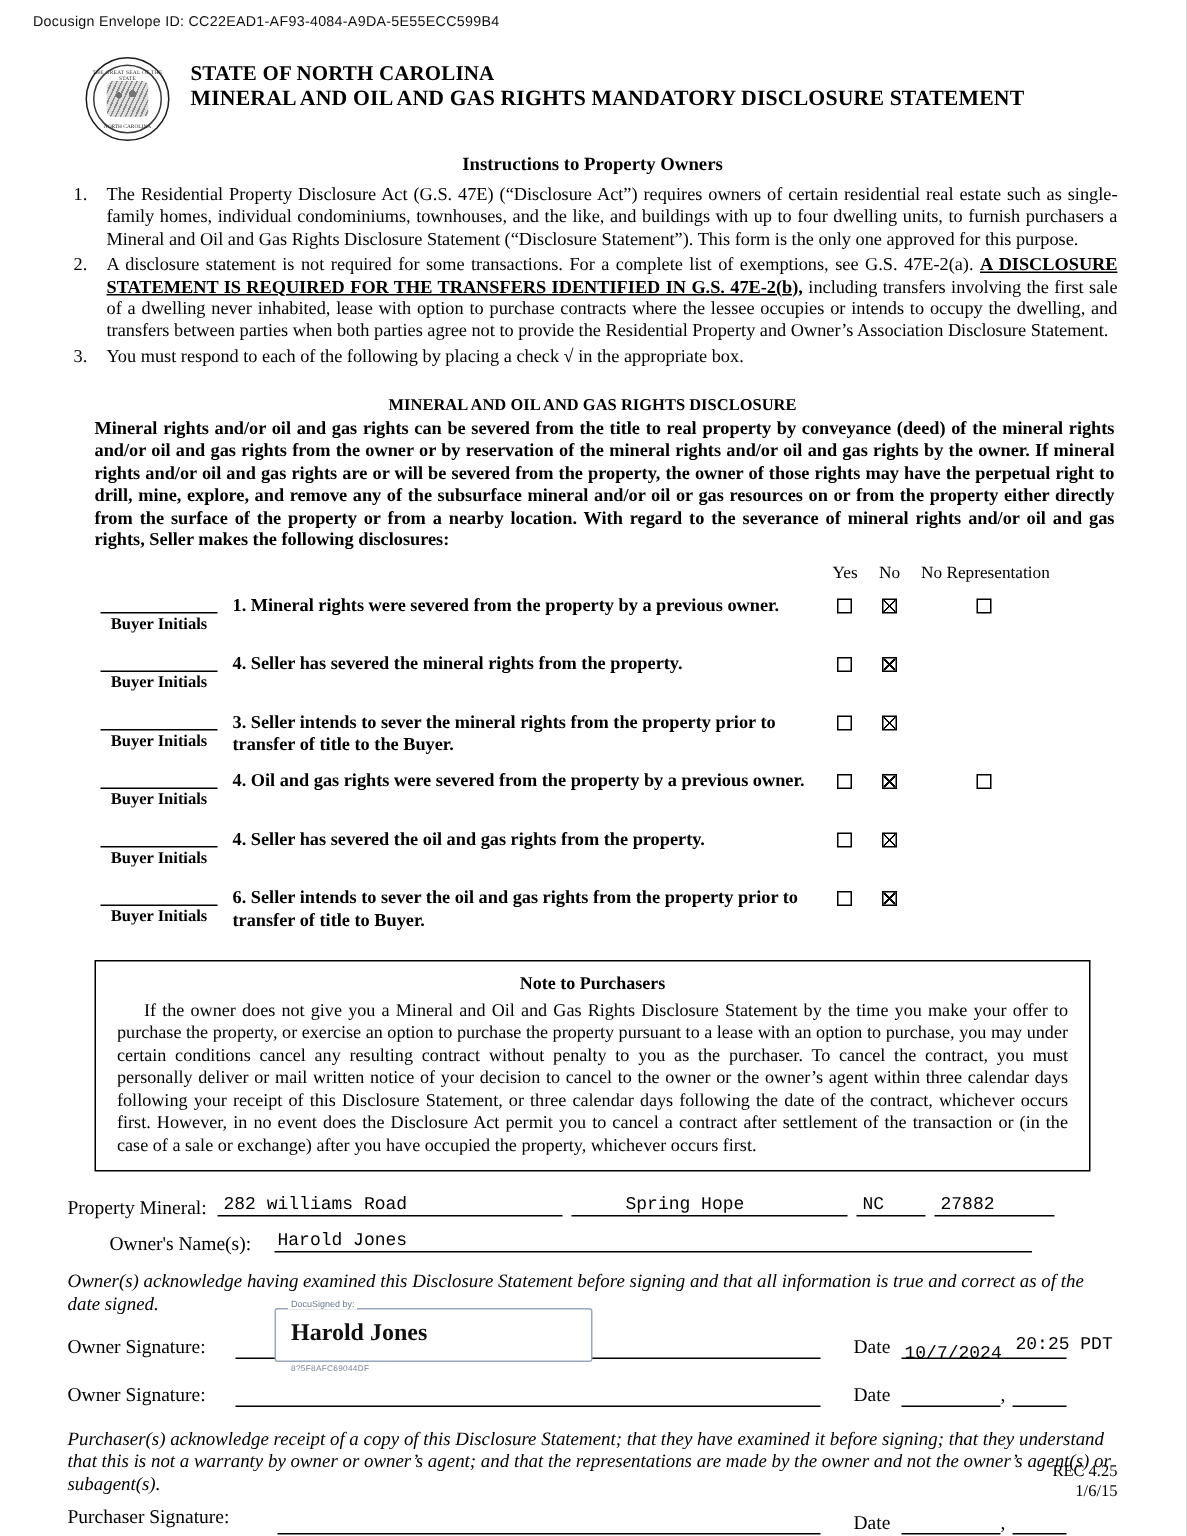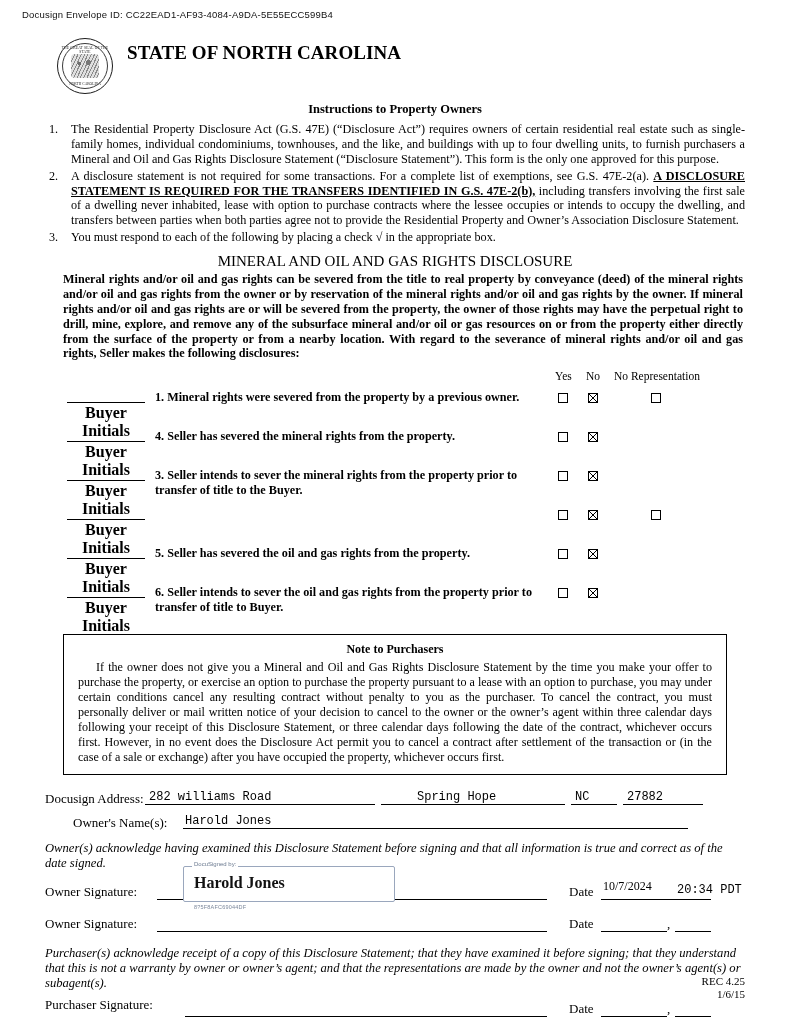--- a/index.html
+++ b/index.html
@@ -86,21 +86,21 @@
       repeating-linear-gradient(115deg, #6d6d6d 0 1px, #d9d9d9 1px 3px);
       opacity: .8;
       border-radius: 4px;
   }
   .title-block {
     margin-left: 14px;
     padding-top: 6px;
   }
   .title-line1 {
     font-weight: bold;
-    font-size: 19px;
+    font-size: 14px;
     letter-spacing: 0.1px;
   }
   .title-line2 {
     font-weight: bold;
     font-size: 14.5px;
     letter-spacing: 0.1px;
   }
   .instructions-title {
     text-align: center;
     font-weight: bold;
@@ -125,23 +125,23 @@
     padding-left: 4px;
     box-sizing: border-box;
   }
   ol.items li .txt {
     flex: 1 1 auto;
   }
   .u-bold { font-weight: bold; text-decoration: underline; }
   
   .disclosure-title {
     text-align: center;
-    font-weight: normal;
-    font-size: 15px;
-    margin-top: 8px;
+    font-weight: bold;
+    font-size: 11px;
+    margin-top: 19px;
   }
   .disclosure-body {
     font-weight: bold;
     font-size: 12.2px;
     line-height: 1.22;
     text-align: justify;
     margin-top: 2px;
     padding-left: 18px;
     padding-right: 2px;
   }
@@ -168,21 +168,21 @@
     top: 0;
     width: 78px;
     text-align: center;
   }
   .initials .line {
     border-bottom: 1px solid #000;
     height: 11px;
   }
   .initials .lbl {
     font-weight: bold;
-    font-size: 16px;
+    font-size: 11px;
     padding-top: 1px;
   }
   .stmt-text {
     position: absolute;
     left: 110px;
     width: 390px;
     font-weight: bold;
     font-size: 12.2px;
     line-height: 1.2;
     top: -1px;
@@ -307,20 +307,21 @@
   <div class="content">
 
     <div class="header">
       <div class="seal">
         <div class="seal-top">THE GREAT SEAL OF THE STATE</div>
         <div class="seal-core"></div>
         <div class="seal-bottom">NORTH CAROLINA</div>
       </div>
       <div class="title-block">
         <div class="title-line1">STATE OF NORTH CAROLINA</div>
+        <div class="title-line2">MINERAL AND OIL AND GAS RIGHTS MANDATORY DISCLOSURE STATEMENT</div>
       </div>
     </div>
 
     <div class="instructions-title">Instructions to Property Owners</div>
 
     <ol class="items">
       <li>
         <span class="num">1.</span>
         <span class="txt">The Residential Property Disclosure Act (G.S. 47E) (“Disclosure Act”) requires owners of certain residential real estate such as single-family homes, individual condominiums, townhouses, and the like, and buildings with up to four dwelling units, to furnish purchasers a Mineral and Oil and Gas Rights Disclosure Statement (“Disclosure Statement”). This form is the only one approved for this purpose.</span>
       </li>
@@ -372,31 +373,32 @@
       <div class="stmt-text">3. Seller intends to sever the mineral rights from the property prior to transfer of title to the Buyer.</div>
       <div class="cb cb-yes"></div>
       <div class="cb cb-no checked"></div>
     </div>
 
     <div class="stmt-row">
       <div class="initials">
         <div class="line"></div>
         <div class="lbl">Buyer Initials</div>
       </div>
+      <div class="stmt-text">4. Oil and gas rights were severed from the property by a previous owner.</div>
       <div class="cb cb-yes"></div>
       <div class="cb cb-no checked"></div>
       <div class="cb cb-norep"></div>
     </div>
 
     <div class="stmt-row">
       <div class="initials">
         <div class="line"></div>
         <div class="lbl">Buyer Initials</div>
       </div>
-      <div class="stmt-text">5. Seller has severed the oil and gas rights from the property.</div>
+      <div class="stmt-text">4. Seller has severed the oil and gas rights from the property.</div>
       <div class="cb cb-yes"></div>
       <div class="cb cb-no checked"></div>
     </div>
 
     <div class="stmt-row">
       <div class="initials">
         <div class="line"></div>
         <div class="lbl">Buyer Initials</div>
       </div>
       <div class="stmt-text">6. Seller intends to sever the oil and gas rights from the property prior to transfer of title to Buyer.</div>
@@ -405,21 +407,21 @@
     </div>
 
     <div class="note-box">
       <div class="note-title">Note to Purchasers</div>
       <div class="note-text">If the owner does not give you a Mineral and Oil and Gas Rights Disclosure Statement by the time you make your offer to purchase the property, or exercise an option to purchase the property pursuant to a lease with an option to purchase, you may under certain conditions cancel any resulting contract without penalty to you as the purchaser. To cancel the contract, you must personally deliver or mail written notice of your decision to cancel to the owner or the owner’s agent within three calendar days following your receipt of this Disclosure Statement, or three calendar days following the date of the contract, whichever occurs first. However, in no event does the Disclosure Act permit you to cancel a contract after settlement of the transaction or (in the case of a sale or exchange) after you have occupied the property, whichever occurs first.</div>
     </div>
 
     <div class="sig-wrap">
 
       <div class="field-row" style="height:24px;">
-        <span class="field-label">Docusign Address:</span>
+        <span class="field-label">Property Mineral:</span>
         <span class="rule" style="left:100px; width:230px; top:0;"></span>
         <span class="filled" style="left:104px;">282 williams Road</span>
         <span class="rule" style="left:336px; width:184px; top:0;"></span>
         <span class="filled" style="left:372px;">Spring Hope</span>
         <span class="rule" style="left:526px; width:46px; top:0;"></span>
         <span class="filled" style="left:530px;">NC</span>
         <span class="rule" style="left:578px; width:80px; top:0;"></span>
         <span class="filled" style="left:582px;">27882</span>
       </div>
 
@@ -434,22 +436,22 @@
       <div class="field-row" style="height:36px; margin-top:4px;">
         <span class="field-label" style="top:8px;">Owner Signature:</span>
         <span class="rule" style="left:112px; width:390px; top:8px;"></span>
         <span class="ds-sig-box">
           <span class="ds-tag">DocuSigned by:</span>
           <span class="ds-name">Harold Jones</span>
           <span class="ds-hash">8?5F8AFC69044DF</span>
         </span>
         <span class="field-label" style="left:524px; top:8px;">Date</span>
         <span class="rule" style="left:556px; width:110px; top:8px;"></span>
-        <span class="filled" style="left:558px; top:3px;font-family:Liberation Serif, serif;">10/7/2024</span>
-        <span class="filled" style="left:632px; top:7px;">20:34 PDT</span>
+        <span class="filled" style="left:558px; top:13px;">10/7/2024</span>
+        <span class="filled" style="left:632px; top:7px;">20:25 PDT</span>
       </div>
 
       <div class="field-row" style="height:26px;">
         <span class="field-label" style="top:4px;">Owner Signature:</span>
         <span class="rule" style="left:112px; width:390px; top:4px;"></span>
         <span class="field-label" style="left:524px; top:4px;">Date</span>
         <span class="rule" style="left:556px; width:66px; top:4px;"></span>
         <span class="field-label" style="left:622px; top:4px;">,</span>
         <span class="rule" style="left:630px; width:36px; top:4px;"></span>
       </div>

